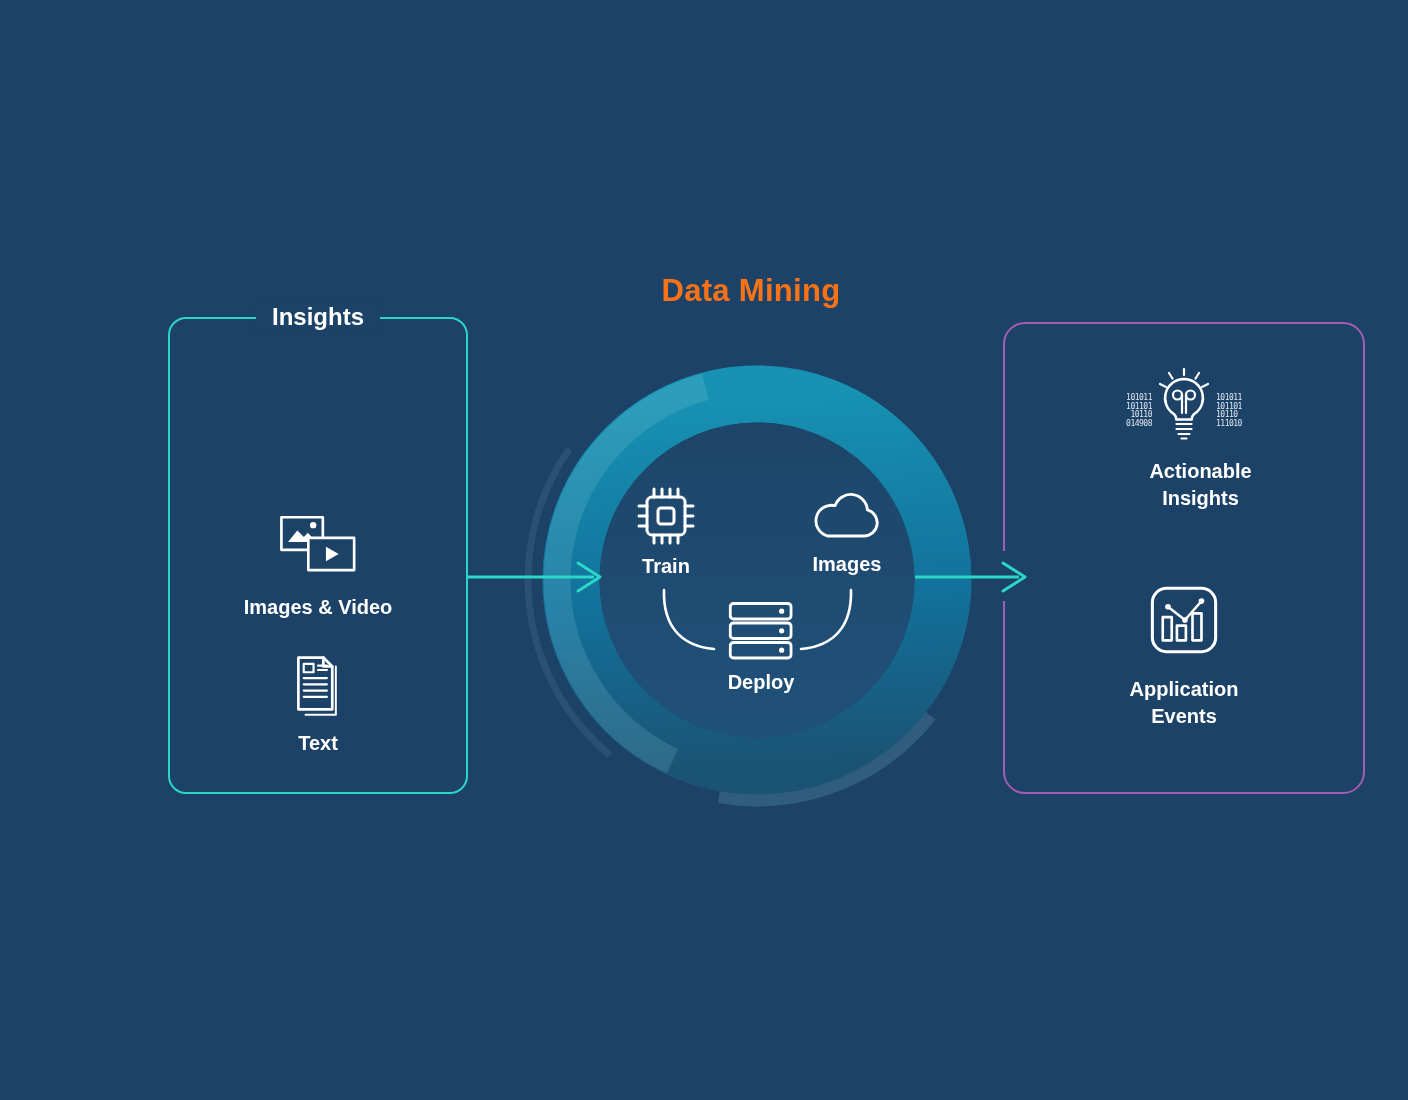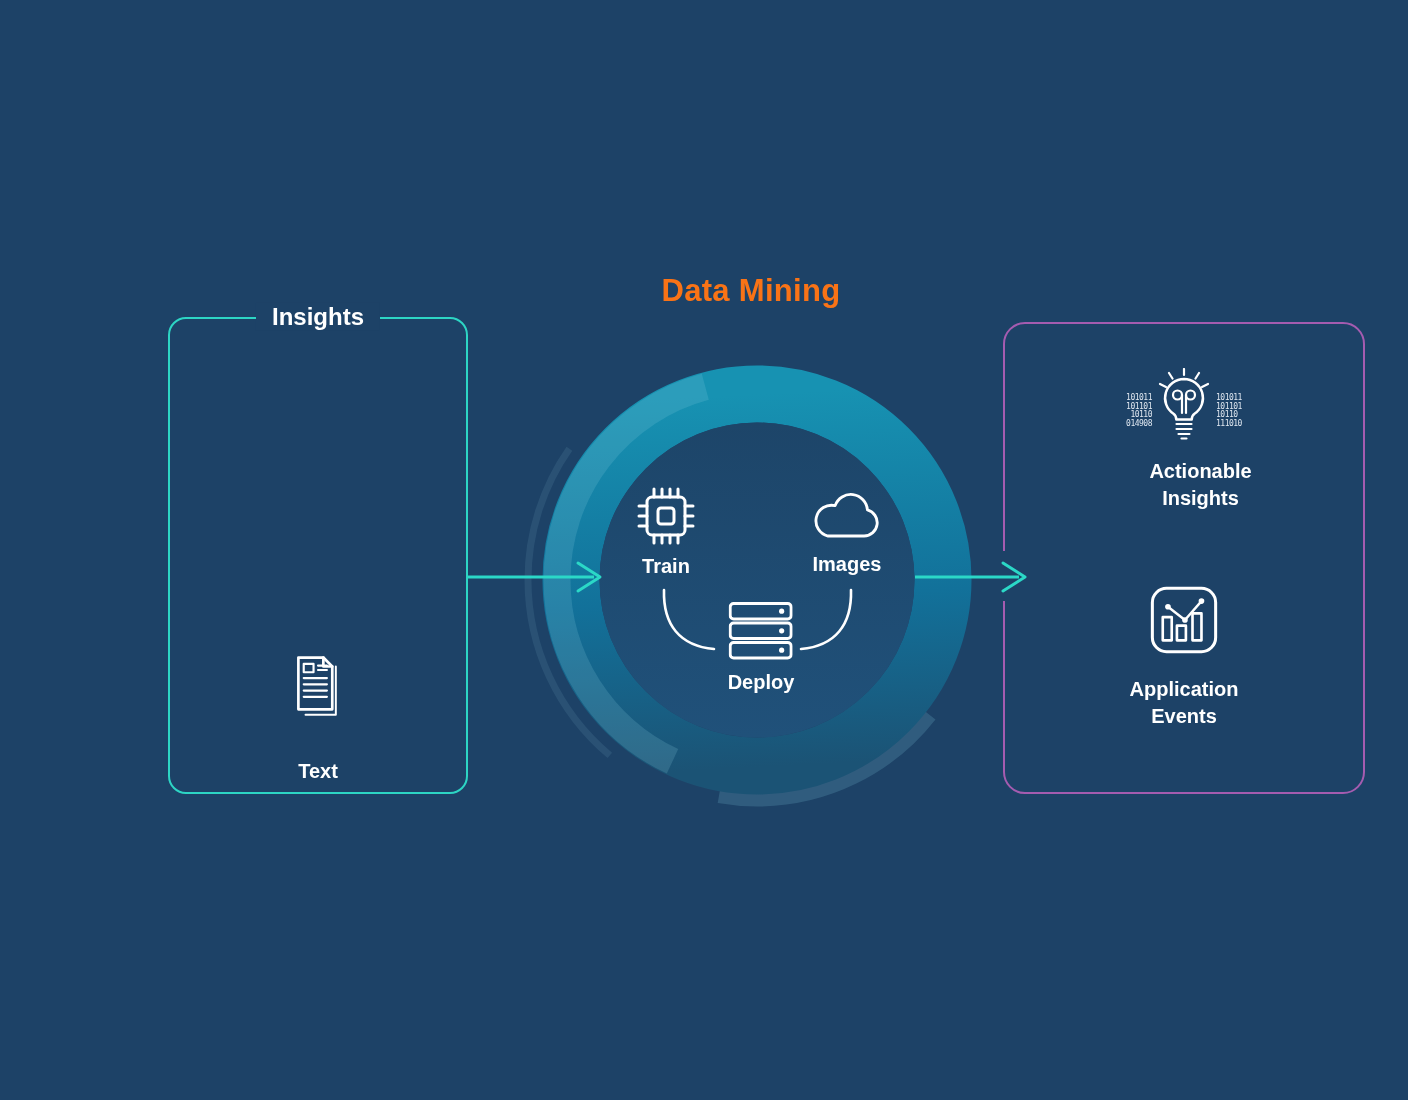--- a/index.html
+++ b/index.html
@@ -16,21 +16,21 @@
   .panel.outputs{left:1003px;top:322px;width:362px;height:472px;border:2px solid #a55cb0;border-radius:22px;}
   .panel-label{
     position:absolute;top:0;left:50%;transform:translate(-50%,-58%);
     background:#1d4267;padding:0 16px;color:#ffffff;font-size:24px;font-weight:700;white-space:nowrap;
   }
   .panel-item{position:absolute;left:0;right:0;display:flex;flex-direction:column;align-items:center;}
   .item-label{color:#ffffff;font-size:20px;font-weight:700;text-align:center;line-height:26px;}
   .two-line{line-height:27px;}
   .ds-item-1{top:50px;}  .ds-item-1 .item-label{margin-top:8px;}
   .ds-item-2{top:196px;} .ds-item-2 .item-label{margin-top:8px;}
-  .ds-item-3{top:335px;gap:28px;} .ds-item-3 .item-label{margin-top:6px;}
+  .ds-item-3{top:335px;} .ds-item-3 .item-label{margin-top:6px;}
   .out-item-1{top:44px;} .out-item-1 .item-label{margin-top:10px;margin-left:33px;}
   .out-item-2{top:262px;}.out-item-2 .item-label{margin-top:18px;}
   .ring-svg{position:absolute;left:517px;top:340px;width:480px;height:480px;}
   .cycle-item{position:absolute;display:flex;flex-direction:column;align-items:center;transform:translateX(-50%);}
   .cycle-train{left:666px;top:485px;}  .cycle-train .item-label{margin-top:2px;}
   .cycle-serve{left:847px;top:492px;}  .cycle-serve .item-label{margin-top:3px;}
   .cycle-deploy{left:761px;top:602px;} .cycle-deploy .item-label{margin-top:5px;}
   .connector-svg{position:absolute;left:650px;top:580px;width:215px;height:85px;}
   .arrow-svg{position:absolute;width:142px;height:36px;}
   .arrow-left{left:466px;top:559px;}
@@ -72,20 +72,32 @@
 
     <circle cx="240" cy="240" r="200" fill="none" stroke="#8ed2e4" stroke-opacity="0.18" stroke-width="27" pathLength="360" stroke-dasharray="140 220" stroke-dashoffset="-115"></circle>
 
     <circle cx="240" cy="240" r="157.5" fill="url(#innerGrad)"></circle>
   </svg>
 
   <div class="panel dataset">
     <div class="panel-label">Insights</div>
 
 
+    <div class="panel-item ds-item-2">
+      <span>
+        <svg width="78" height="67" viewBox="0 0 88 76" fill="none" stroke-linecap="round" stroke-linejoin="round">
+          <rect x="2.5" y="2.5" width="47" height="37" stroke="#ffffff" stroke-width="3"></rect>
+          <circle cx="38.5" cy="11.5" r="3.6" fill="#ffffff" stroke="none"></circle>
+          <path d="M10 30.5 L20.5 17.5 L28 25 L32.5 20 L42 30.5 Z" fill="#ffffff" stroke="none"></path>
+          <rect x="33" y="26" width="52" height="36.5" fill="#1d4267" stroke="#ffffff" stroke-width="3"></rect>
+          <path d="M53 36 L67.5 44.3 L53 52.6 Z" fill="#ffffff" stroke="none"></path>
+        </svg>
+      </span>
+      <div class="item-label">Images &amp; Video</div>
+    </div>
 
     <div class="panel-item ds-item-3">
       <span>
         <svg width="50" height="66" viewBox="0 0 56 74" fill="none" stroke="#ffffff" stroke-linecap="round" stroke-linejoin="round">
           <path d="M48 14 V68 H14" stroke-width="2.2"></path>
           <path d="M6 4 H34 L44 14 V62 H6 Z" fill="#1d4267" stroke-width="3"></path>
           <path d="M34 4 V14 H44" stroke-width="3"></path>
           <rect x="12" y="11" width="11" height="9.5" stroke-width="2.4"></rect>
           <path d="M28 13 H38 M28 18 H38" stroke-width="2.4"></path>
           <path d="M12 27 H38 M12 34 H38 M12 41 H38 M12 48 H38" stroke-width="2.4"></path>

